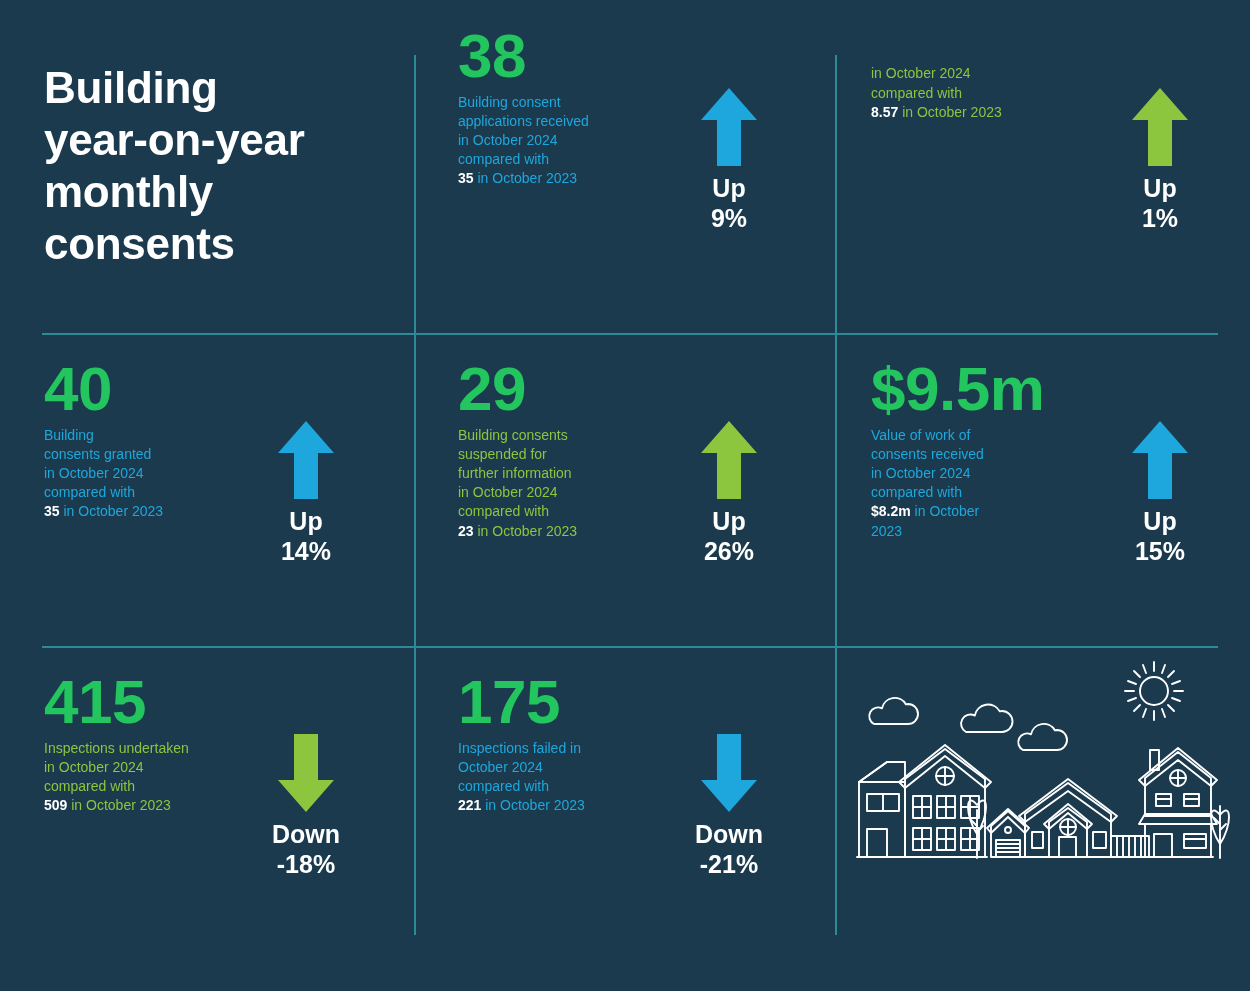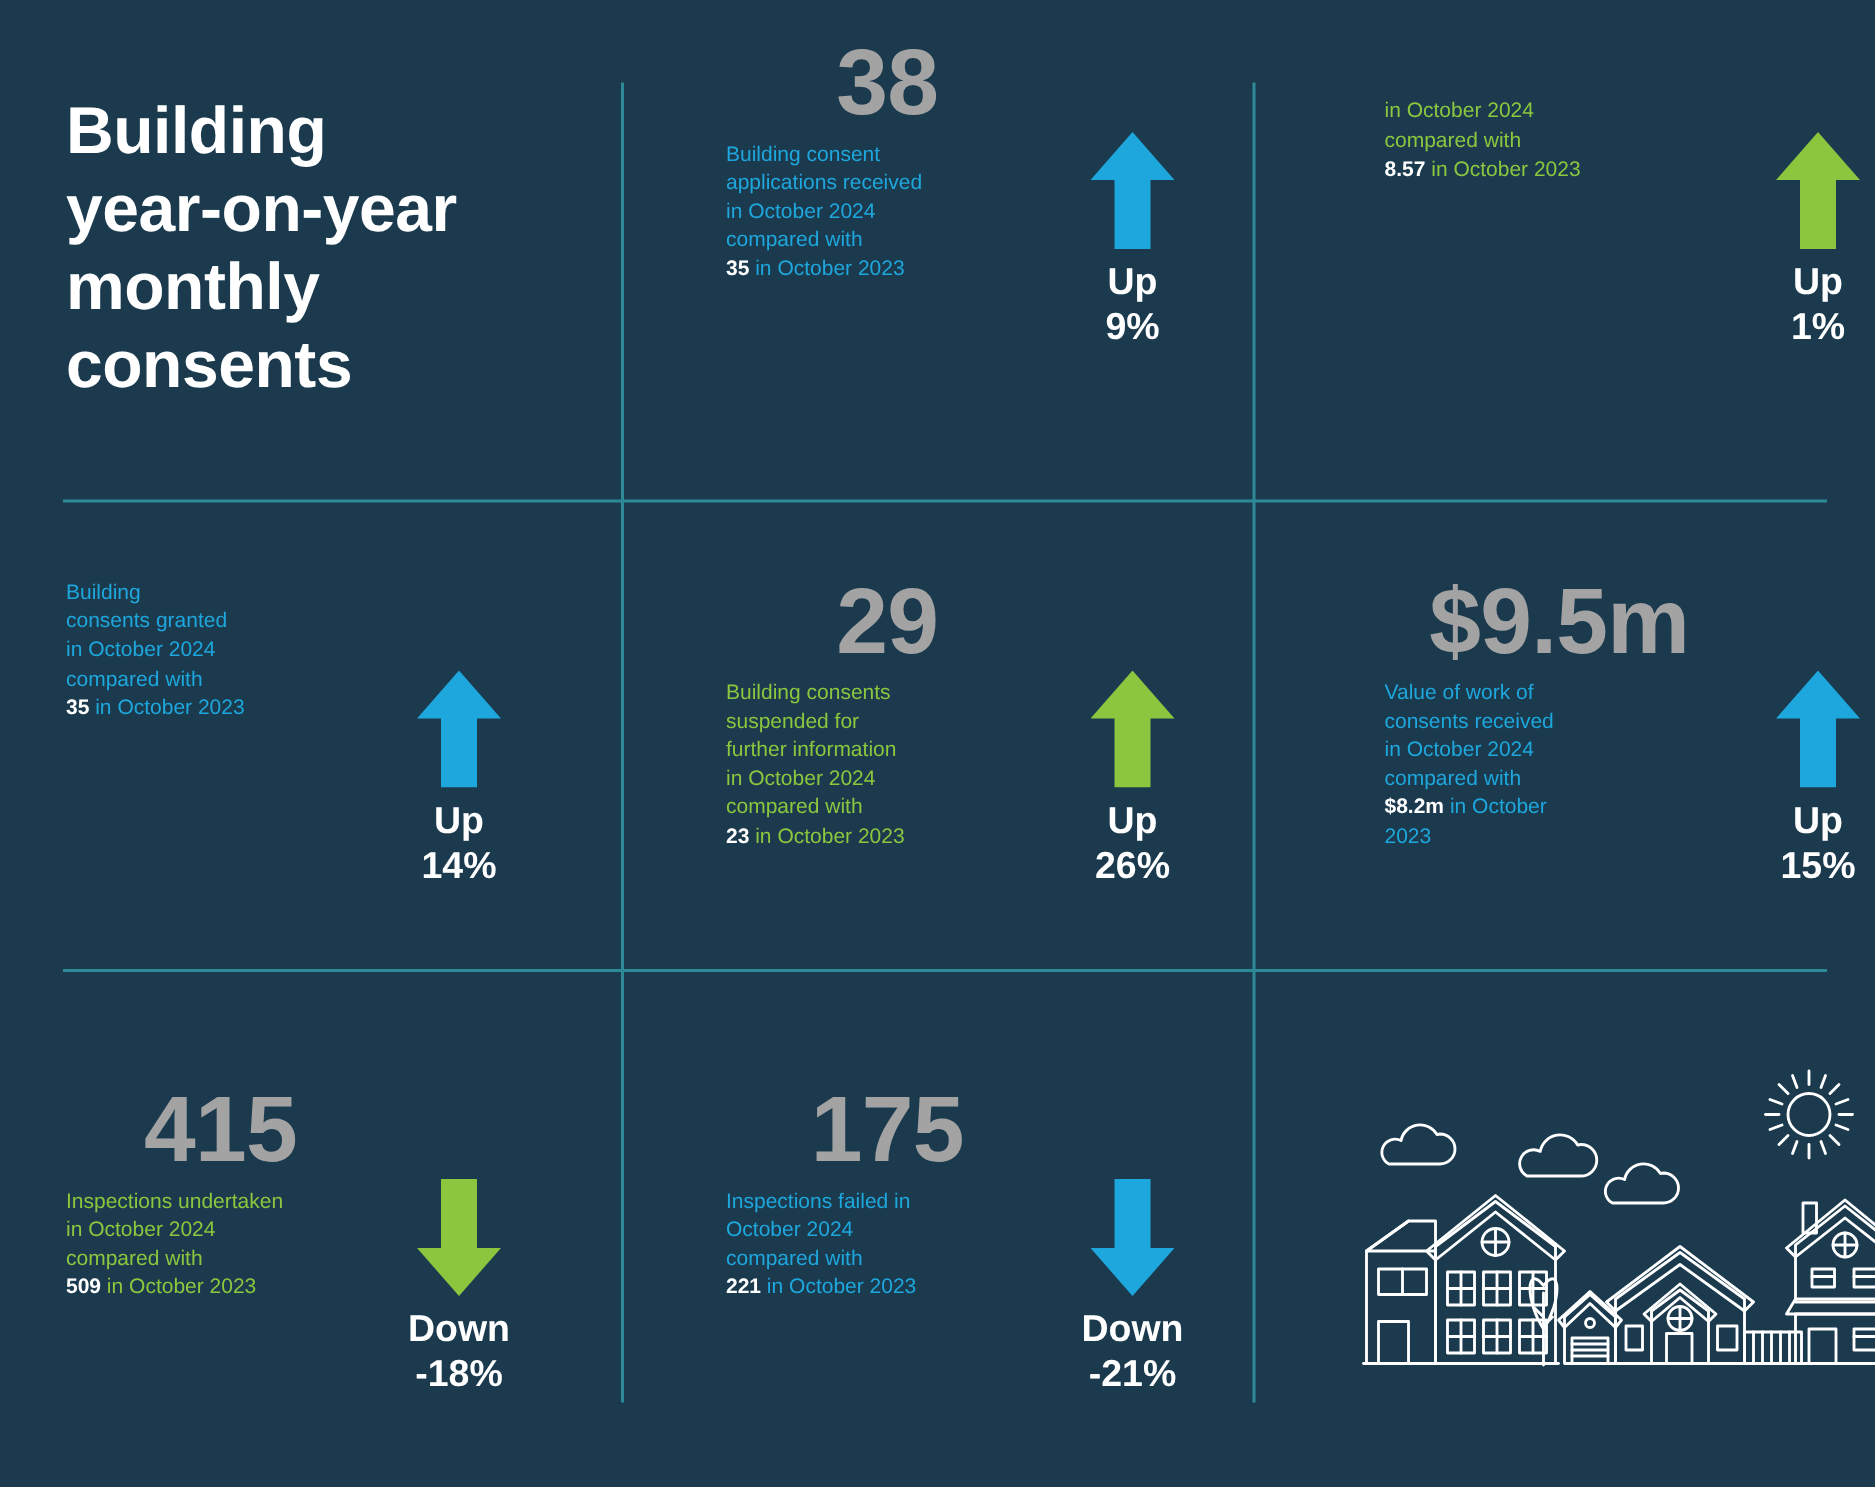--- a/index.html
+++ b/index.html
@@ -43,21 +43,20 @@
   .divider-v.c1 { left: 414px; }
   .divider-v.c2 { left: 835px; }
 
   
   .grid {
     position: absolute;
     inset: 0;
     display: grid;
     grid-template-columns: 414px 421px 415px;
     grid-template-rows: 333px 313px 345px;
-    gap: 26px;
   }
 
   .cell {
     position: relative;
     box-sizing: border-box;
     display: flex;
     align-items: flex-start;
   }
 
   .cell-inner {
@@ -71,27 +70,26 @@
     padding-top: 26px;
     flex: 1 1 auto;
     min-width: 0;
   }
 
   .cell.col1 .stat-text { padding-left: 44px; }
   .cell.col2 .stat-text { padding-left: 44px; }
   .cell.col3 .stat-text { padding-left: 36px; }
 
   .big-number {
-    color: #a3a3a3;
+    color: #22c55e;
     font-size: 62px;
     font-weight: bold;
     line-height: 0.98;
     letter-spacing: -0.5px;
     margin-bottom: 6px;
-    text-align: center;
   }
 
   .desc {
     font-size: 14px;
     line-height: 1.37;
     font-weight: 500;
   }
   .desc.blue  { color: #1ea7dc; }
   .desc.green { color: #8cc63f; }
 
@@ -214,20 +212,21 @@
             <div>Up</div>
             <div>1%</div>
           </div>
         </div>
       </div>
     </div>
 
     <div class="cell col1">
       <div class="cell-inner">
         <div class="stat-text">
+          <div class="big-number">40</div>
           <div class="desc blue">
             <span>Building</span><br>
             <span>consents granted</span><br>
             <span>in October 2024</span><br>
             <span>compared with</span><br>
             <span class="prev">35</span><span> in October 2023</span>
           </div>
         </div>
         <div class="arrow-block r2">
           <svg class="arrow-svg" width="56" height="78" viewBox="0 0 56 78">

